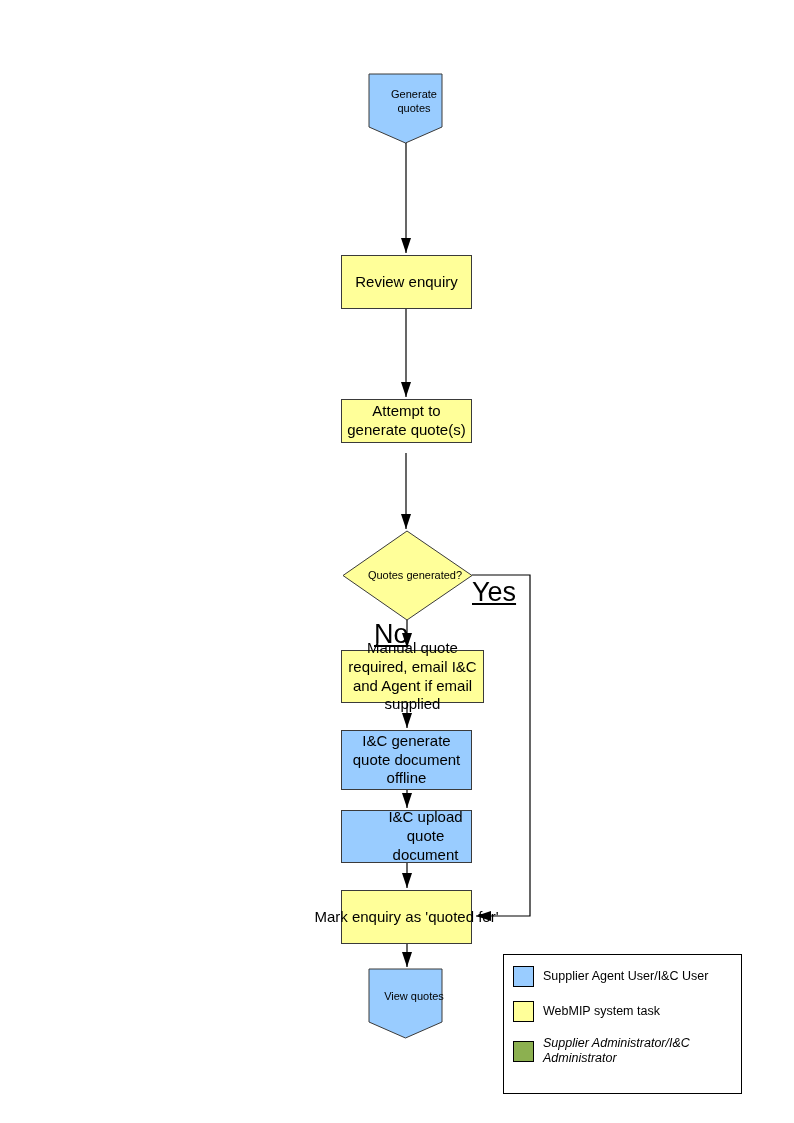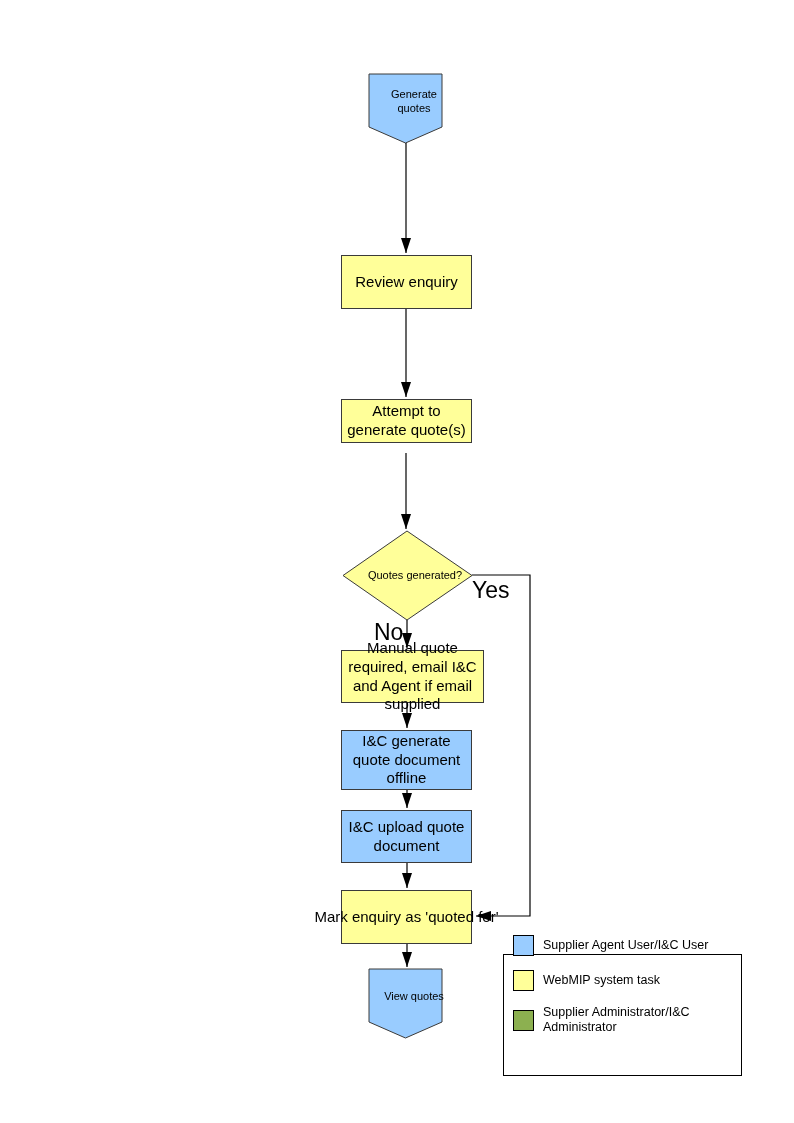--- a/index.html
+++ b/index.html
@@ -12,29 +12,29 @@
     position:absolute;display:flex;align-items:center;justify-content:center;
     text-align:center;font-size:15px;line-height:1.25;
     border:1px solid #3a3a3a;box-sizing:border-box;padding:2px;
   }
   .shape-label{
     position:absolute;display:flex;align-items:center;justify-content:center;
     text-align:center;font-size:11px;line-height:1.25;margin-left:8px;
   }
   .nowrap{white-space:nowrap;padding:8px;}
   .branch-label{
-    position:absolute;font-size:23px;line-height:1;letter-spacing:0px;
+    position:absolute;font-size:27px;line-height:1;letter-spacing:0px;text-decoration:underline;
   }
   #legend{
-    position:absolute;left:503px;top:954px;width:239px;height:122px;
+    position:absolute;left:503px;top:954px;width:239px;height:140px;
     border:1px solid #000;box-sizing:border-box;background:#fff;
-    padding:24px 9px;display:flex;flex-direction:column;justify-content:flex-end;
+    padding:24px 9px;display:flex;flex-direction:column;justify-content:center;
   }
   .legend-row{display:flex;align-items:center;margin-bottom:14px;}
-  .legend-row:last-child{margin-bottom:16px;}
+  .legend-row:last-child{margin-bottom:16px;font-style:italic;}
   .swatch{
     width:21px;height:21px;border:1px solid #000;box-sizing:border-box;
     flex:0 0 21px;margin-right:9px;
   }
   .legend-label{font-size:12.5px;line-height:1.2;}
 </style>
 </head>
 <body>
 
 <div id="page">
@@ -72,21 +72,21 @@
   </div>
 
   <div class="node" style="left: 341px; top: 650px; width: 143px; height: 53px; background-color: rgb(255, 255, 153);">
     <span>Manual quote required, email I&amp;C and Agent if email supplied</span>
   </div>
 
   <div class="node" style="left: 341px; top: 730px; width: 131px; height: 60px; background-color: rgb(153, 204, 255);">
     <span>I&amp;C generate quote document offline</span>
   </div>
 
-  <div class="node" style="left: 341px; top: 810px; width: 131px; height: 53px; background-color: rgb(153, 204, 255);">
+  <div class="node" style="left: 341px; top: 810px; width: 131px; height: 53px; background-color: rgb(153, 204, 255); padding-left: 40px;">
     <span>I&amp;C upload quote document</span>
   </div>
 
   <div class="node nowrap" style="left: 341px; top: 890px; width: 131px; height: 54px; background-color: rgb(255, 255, 153);">
     <span>Mark enquiry as 'quoted for'</span>
   </div>
 
   <div class="shape-label" style="left:369px;top:76px;width:74px;height:52px;">
     <span>Generate quotes</span>
   </div>

